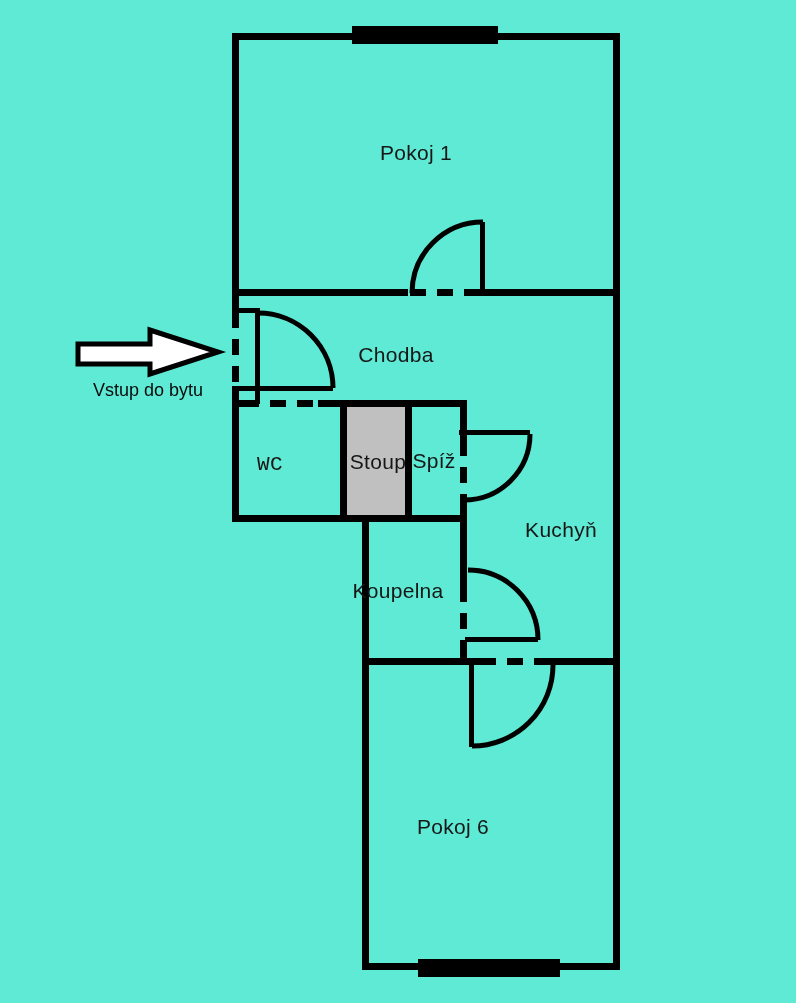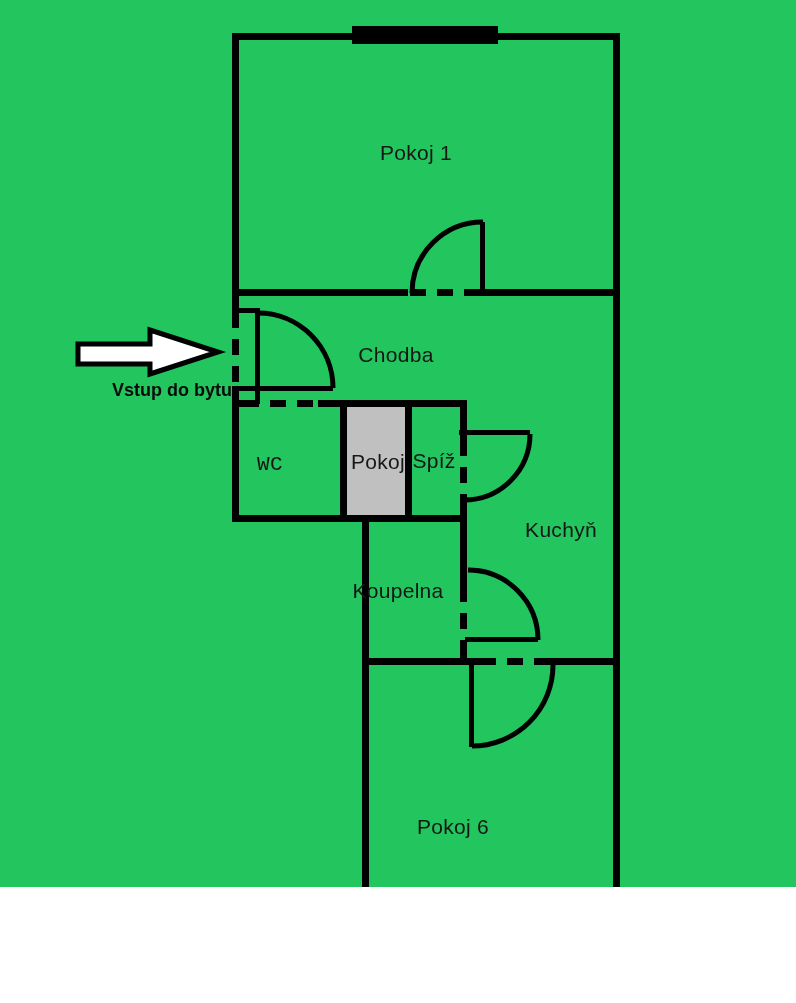--- a/index.html
+++ b/index.html
@@ -1,39 +1,38 @@
 <!DOCTYPE html>
 <html><head>
 <meta charset="utf-8">
 <style>
   html,body{margin:0;padding:0;background:#ffffff;}
   .stage{
     position:relative;
-    width:796px;height:887px;
-    background:#22c55e;
+    width:796px;height:1003px;
+    background:#5eead4;
     font-family:"Liberation Sans", sans-serif;
     overflow:hidden;
   }
   .plan-svg{position:absolute;left:0;top:0;}
   .room-label{
     position:absolute;
     transform:translate(-50%,-50%);
     font-size:21px;
     color:#161616;
     white-space:nowrap;
     letter-spacing:0.3px;
   }
   .entrance-label{
     position:absolute;
     transform:translate(-50%,-50%);
     font-size:18px;
-    font-weight:bold;
+    font-weight:normal;
     color:#0a0a0a;
     white-space:nowrap;
-    margin-left:24px;
   }
 </style>
 </head>
 <body>
 
 <div class="stage">
 
   <svg class="plan-svg" width="796" height="1003" viewBox="0 0 796 1003">
 
     <rect x="347" y="403" width="58" height="112" fill="#c0c0c0"></rect>
@@ -100,20 +99,20 @@
       <rect x="469" y="665" width="5" height="82" fill="#000000"></rect>
       <path d="M 472 746 A 81 81 0 0 0 553 665" fill="none" stroke="#000000" stroke-width="5"></path>
     </g>
 
     <polygon points="78,344 150,344 150,330 218,352 150,374 150,364 78,364" fill="#ffffff" stroke="#000000" stroke-width="5" stroke-linejoin="miter"></polygon>
   </svg>
 
   <div class="room-label" style="left:416px;top:153px;">Pokoj 1</div>
   <div class="room-label" style="left:396px;top:355px;">Chodba</div>
   <div class="room-label" style="left:270px;top:464px;font-family:Liberation Mono, monospace;">WC</div>
-  <div class="room-label" style="left:378px;top:462px;">Pokoj</div>
+  <div class="room-label" style="left:378px;top:462px;">Stoup</div>
   <div class="room-label" style="left:434px;top:461px;">Spíž</div>
   <div class="room-label" style="left:541px;top:530px;margin-left:20px;">Kuchyň</div>
   <div class="room-label" style="left:398px;top:591px;">Koupelna</div>
   <div class="room-label" style="left:453px;top:827px;">Pokoj 6</div>
 
   <div class="entrance-label" style="left:148px;top:390px;">Vstup do bytu</div>
 </div>
 
 </body></html>

